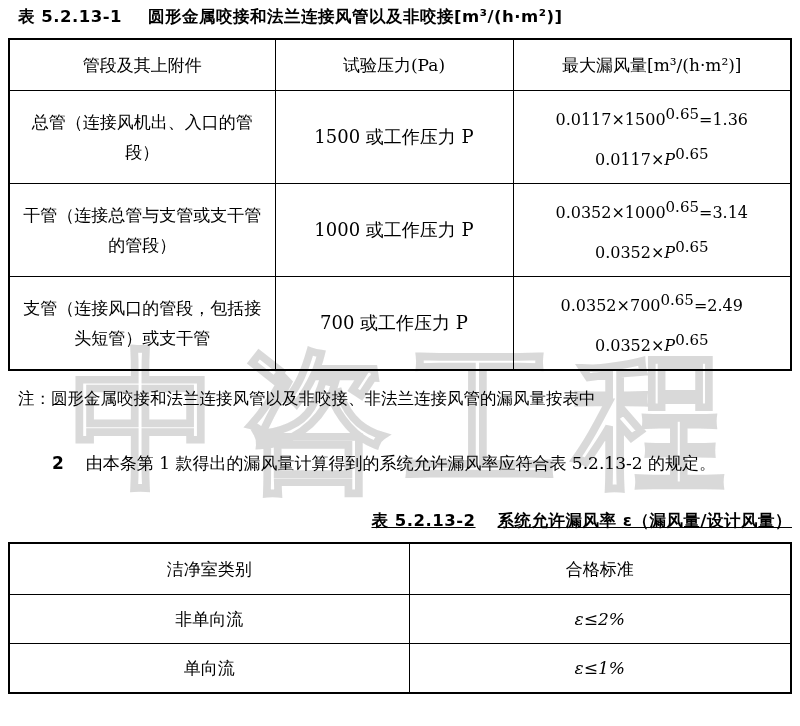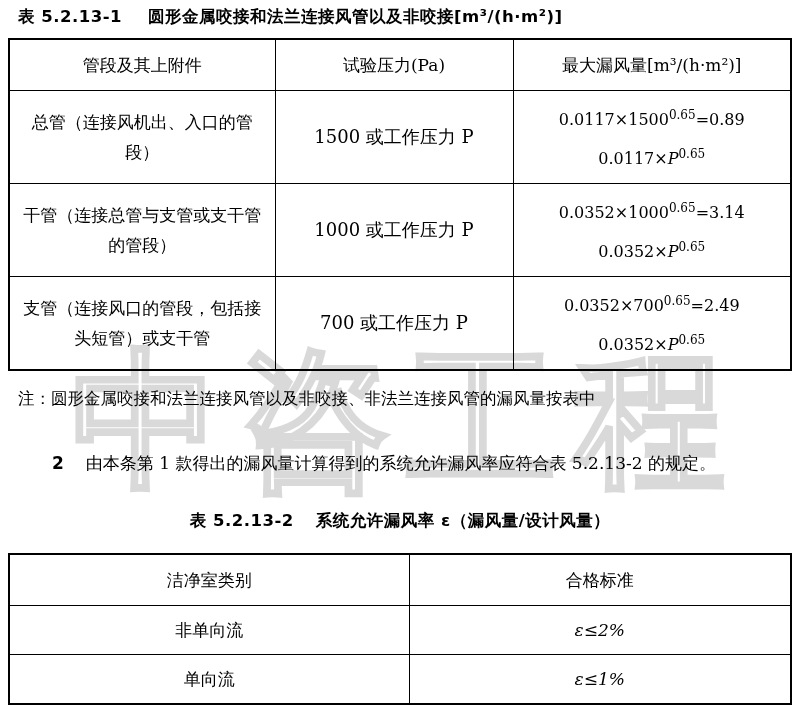--- a/index.html
+++ b/index.html
@@ -95,41 +95,42 @@
     line-height: 30px;
   }
   #table-1 tbody td.press {
     font-size: 18px;
   }
   #table-1 tbody td.formula {
     font-size: 16px;
     line-height: 34px;
     font-family: "DejaVu Serif", "Liberation Serif", serif;
   }
-  .sup { font-size: 12px; vertical-align: super; }
+  .sup { font-size: 15px; vertical-align: super; }
   .ital { font-style: italic; }
 
   .note {
     margin: 12px 10px 0 10px;
     font-size: 16.5px;
     line-height: 31px;
     text-indent: 0;
   }
   .note .note-line2 { display: block; }
 
   .para {
     margin: 32px 10px 0 10px;
     font-size: 17px;
     line-height: 34px;
   }
   .para .pnum { margin-left: 34px; margin-right: 22px; font-family: "DejaVu Sans","Liberation Sans",sans-serif; font-weight: bold;}
 
   #caption-2 {
-    margin: 30px 0 21px 0;
-    text-align: center;
+    margin: 30px 0 10px 0;
+    text-align: right;
+    text-decoration: underline;
   }
   #caption-2 .cap-num { margin-right: 22px; }
 
   
   #table-2 col.d1 { width: 400px; }
   #table-2 col.d2 { width: 382px; }
   #table-2 td { height: 40px; font-size: 17px; }
   #table-2 thead td { height: 42px; }
 
   .eps { font-style: italic; }
@@ -156,21 +157,21 @@
         <td>管段及其上附件</td>
         <td>试验压力(Pa)</td>
         <td>最大漏风量[m³/(h·m²)]</td>
       </tr>
     </thead>
     <tbody>
       <tr>
         <td class="label">总管（连接风机出、入口的管段）</td>
         <td class="press">1500 或工作压力 P</td>
         <td class="formula">
-          <div><span>0.0117×1500</span><span class="sup">0.65</span><span>=0.89</span></div>
+          <div><span>0.0117×1500</span><span class="sup">0.65</span><span>=1.36</span></div>
           <div><span>0.0117×</span><span class="ital">P</span><span class="sup">0.65</span></div>
         </td>
       </tr>
       <tr>
         <td class="label">干管（连接总管与支管或支干管的管段）</td>
         <td class="press">1000 或工作压力 P</td>
         <td class="formula">
           <div><span>0.0352×1000</span><span class="sup">0.65</span><span>=3.14</span></div>
           <div><span>0.0352×</span><span class="ital">P</span><span class="sup">0.65</span></div>
         </td>

